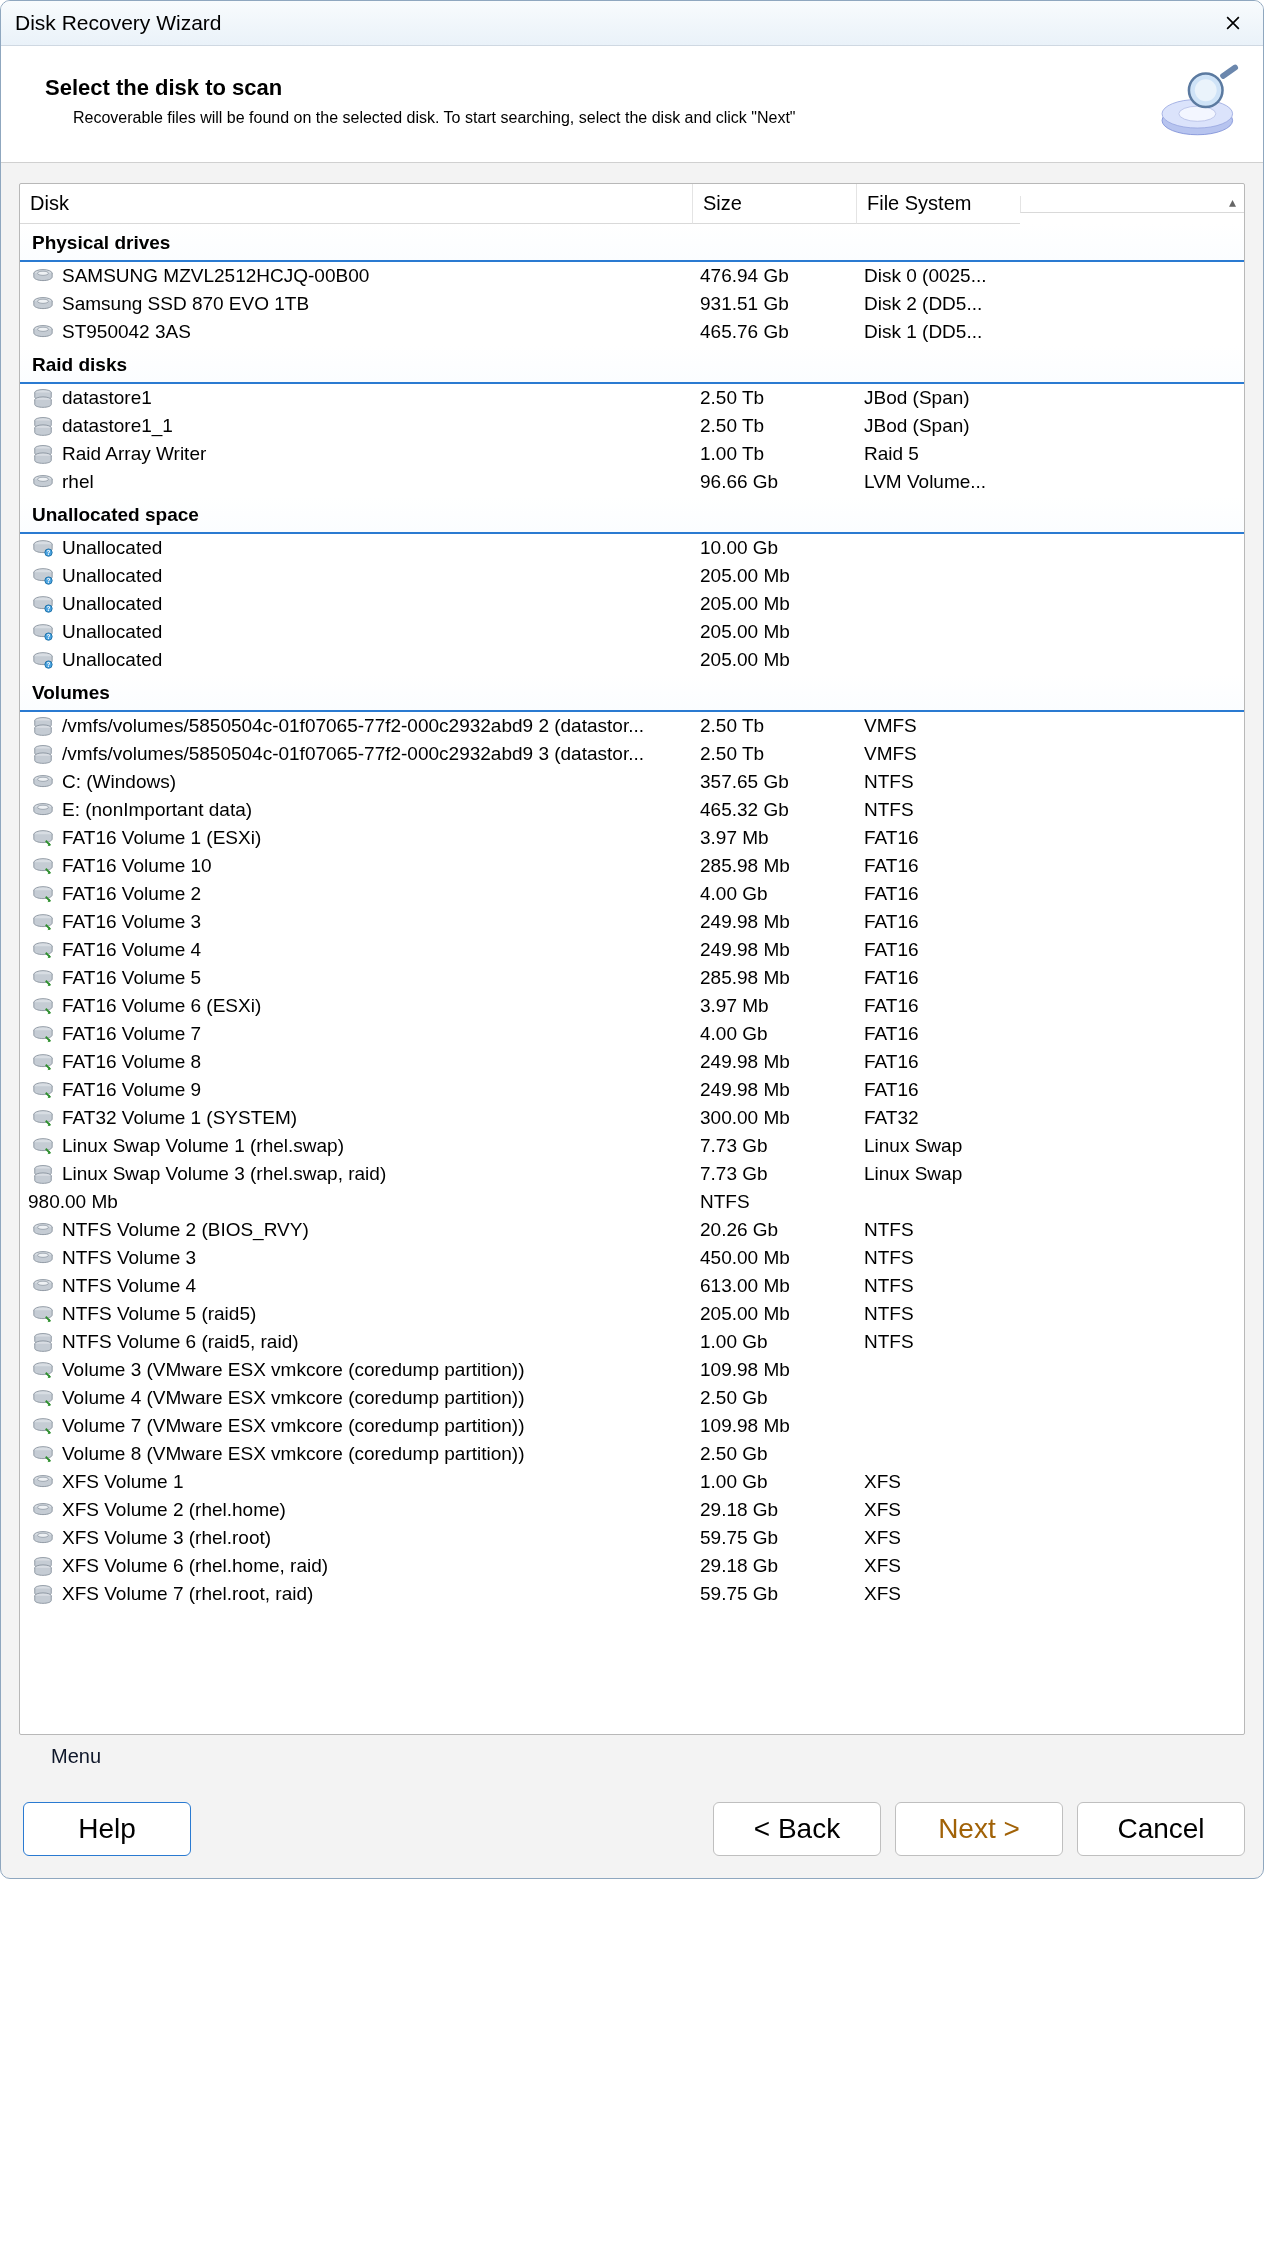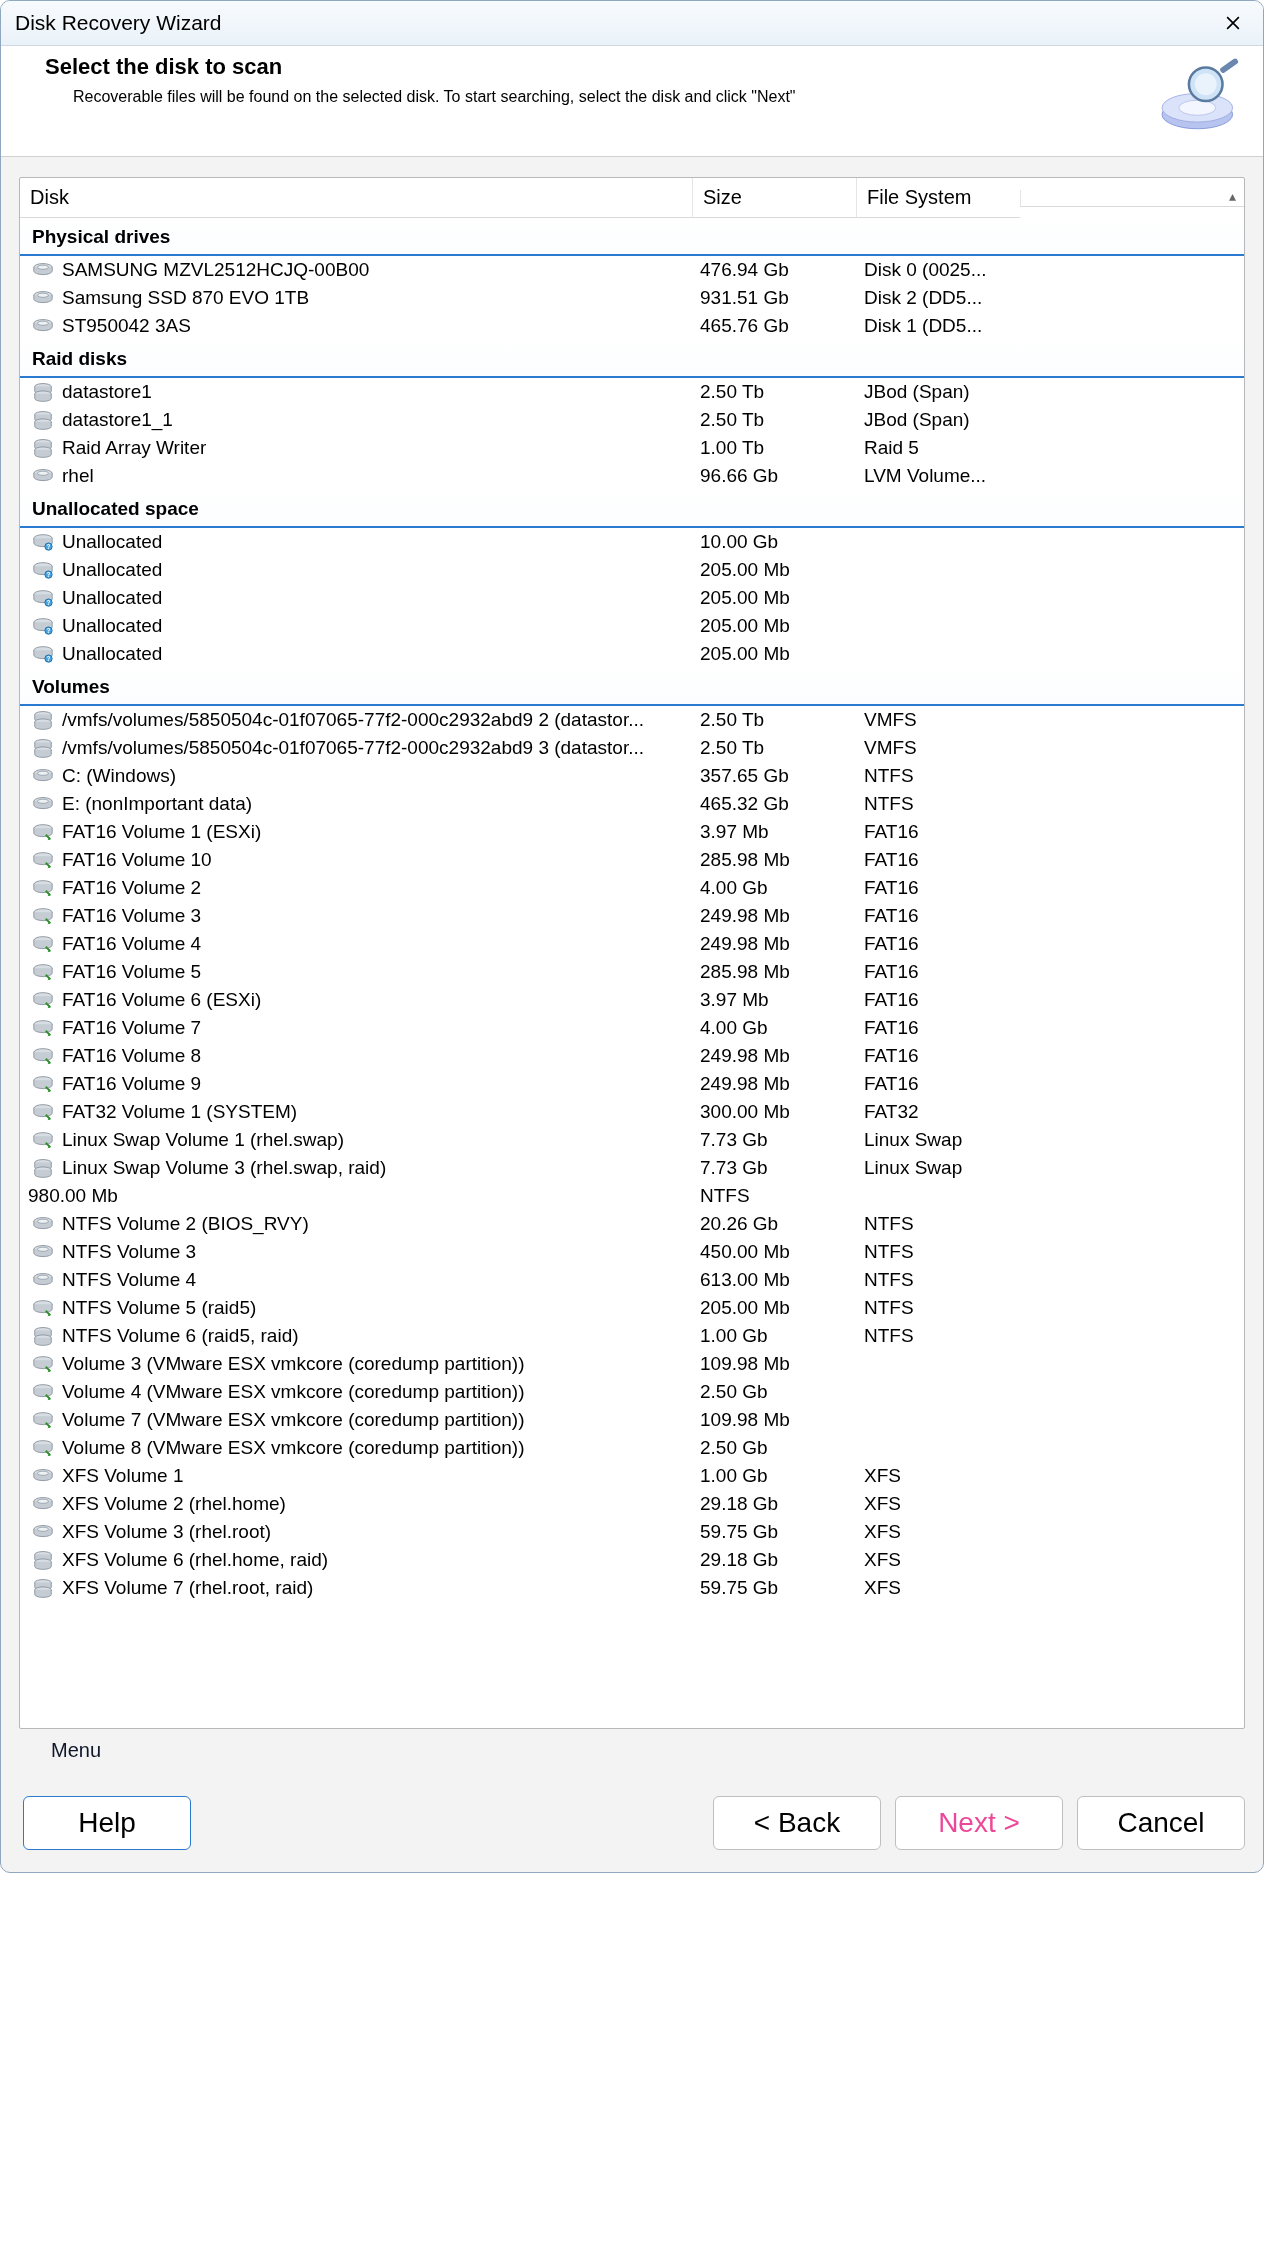--- a/index.html
+++ b/index.html
@@ -30,22 +30,22 @@
   .titlebar .title { font-size: 21px; }
   .titlebar .close {
     font-size: 26px;
     line-height: 1;
     width: 32px; height: 32px;
     display: flex; align-items: center; justify-content: center;
     cursor: pointer;
   }
   .header {
     display: flex;
-    align-items: flex-start;
-    padding: 8px 22px 18px 44px;
+    align-items: center;
+    padding: 14px 22px 18px 44px;
     background: #fff;
     border-bottom: 1px solid #d0d0d0;
   }
   .header-text { flex: 1; }
   .header-text .heading { font-weight: 700; font-size: 22px; margin-bottom: 6px; }
   .header-text .sub { font-size: 16px; padding-left: 28px; line-height: 1.35; max-width: 900px; }
   .header-icon {
     width: 84px; height: 84px;
     flex: 0 0 auto;
     margin-left: 20px;
@@ -133,21 +133,21 @@
     min-width: 168px;
     padding: 10px 18px;
     background: #fff;
     border: 1px solid #bfbfbf;
     border-radius: 6px;
     font-size: 28px;
     text-align: center;
     cursor: pointer;
   }
   .btn.primary { border-color: #2a7ad1; }
-  .btn.disabled { color: #ec4899; cursor: default; text-align: center; }
+  .btn.disabled { color: #a16207; cursor: default; text-align: center; }
 </style>
 </head>
 <body>
 
 <svg width="0" height="0" style="position:absolute">
   <defs>
     <symbol id="ic-hdd" viewBox="0 0 24 24">
       <ellipse cx="12" cy="9" rx="10" ry="4" fill="#d8dde3" stroke="#8a949f"></ellipse>
       <path d="M2 9v4c0 2.2 4.5 4 10 4s10-1.8 10-4V9" fill="#c5ccd4" stroke="#8a949f"></path>
       <ellipse cx="12" cy="9" rx="6" ry="2.3" fill="#eef1f4" stroke="#9aa3ad"></ellipse>

